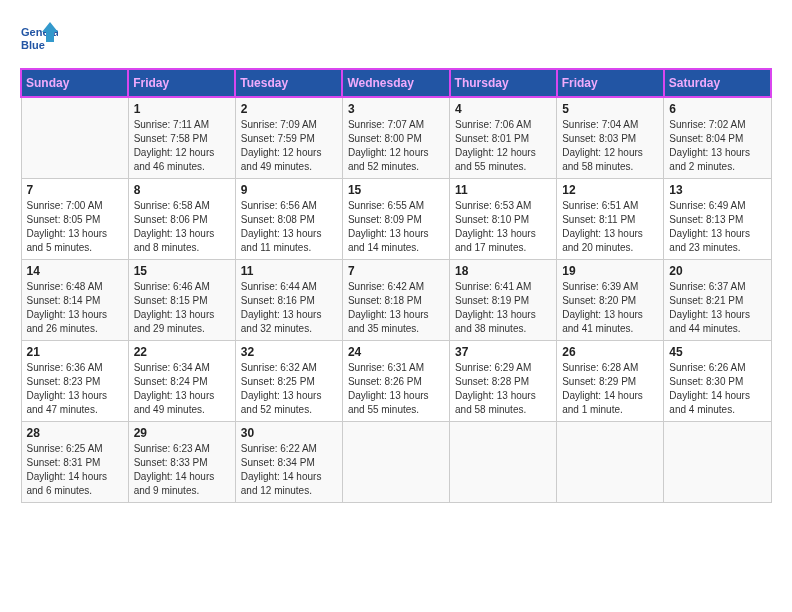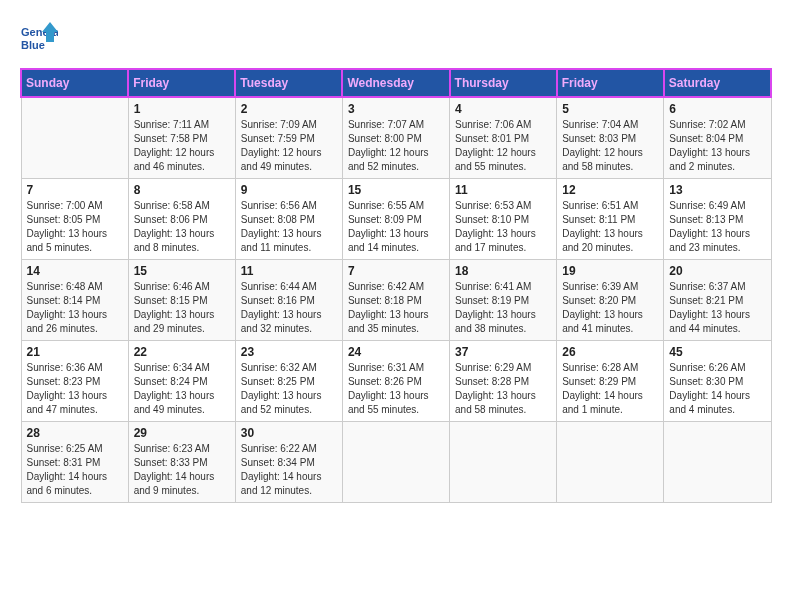--- a/index.html
+++ b/index.html
@@ -199,21 +199,21 @@
       <tr>
         <td>
           <div class="day-number">21</div>
           <div class="day-info">Sunrise: 6:36 AM<br>Sunset: 8:23 PM<br>Daylight: 13 hours and 47 minutes.</div>
         </td>
         <td>
           <div class="day-number">22</div>
           <div class="day-info">Sunrise: 6:34 AM<br>Sunset: 8:24 PM<br>Daylight: 13 hours and 49 minutes.</div>
         </td>
         <td>
-          <div class="day-number">23</div>
+          <div class="day-number">32</div>
           <div class="day-info">Sunrise: 6:32 AM<br>Sunset: 8:25 PM<br>Daylight: 13 hours and 52 minutes.</div>
         </td>
         <td>
           <div class="day-number">24</div>
           <div class="day-info">Sunrise: 6:31 AM<br>Sunset: 8:26 PM<br>Daylight: 13 hours and 55 minutes.</div>
         </td>
         <td>
           <div class="day-number">37</div>
           <div class="day-info">Sunrise: 6:29 AM<br>Sunset: 8:28 PM<br>Daylight: 13 hours and 58 minutes.</div>
         </td>

